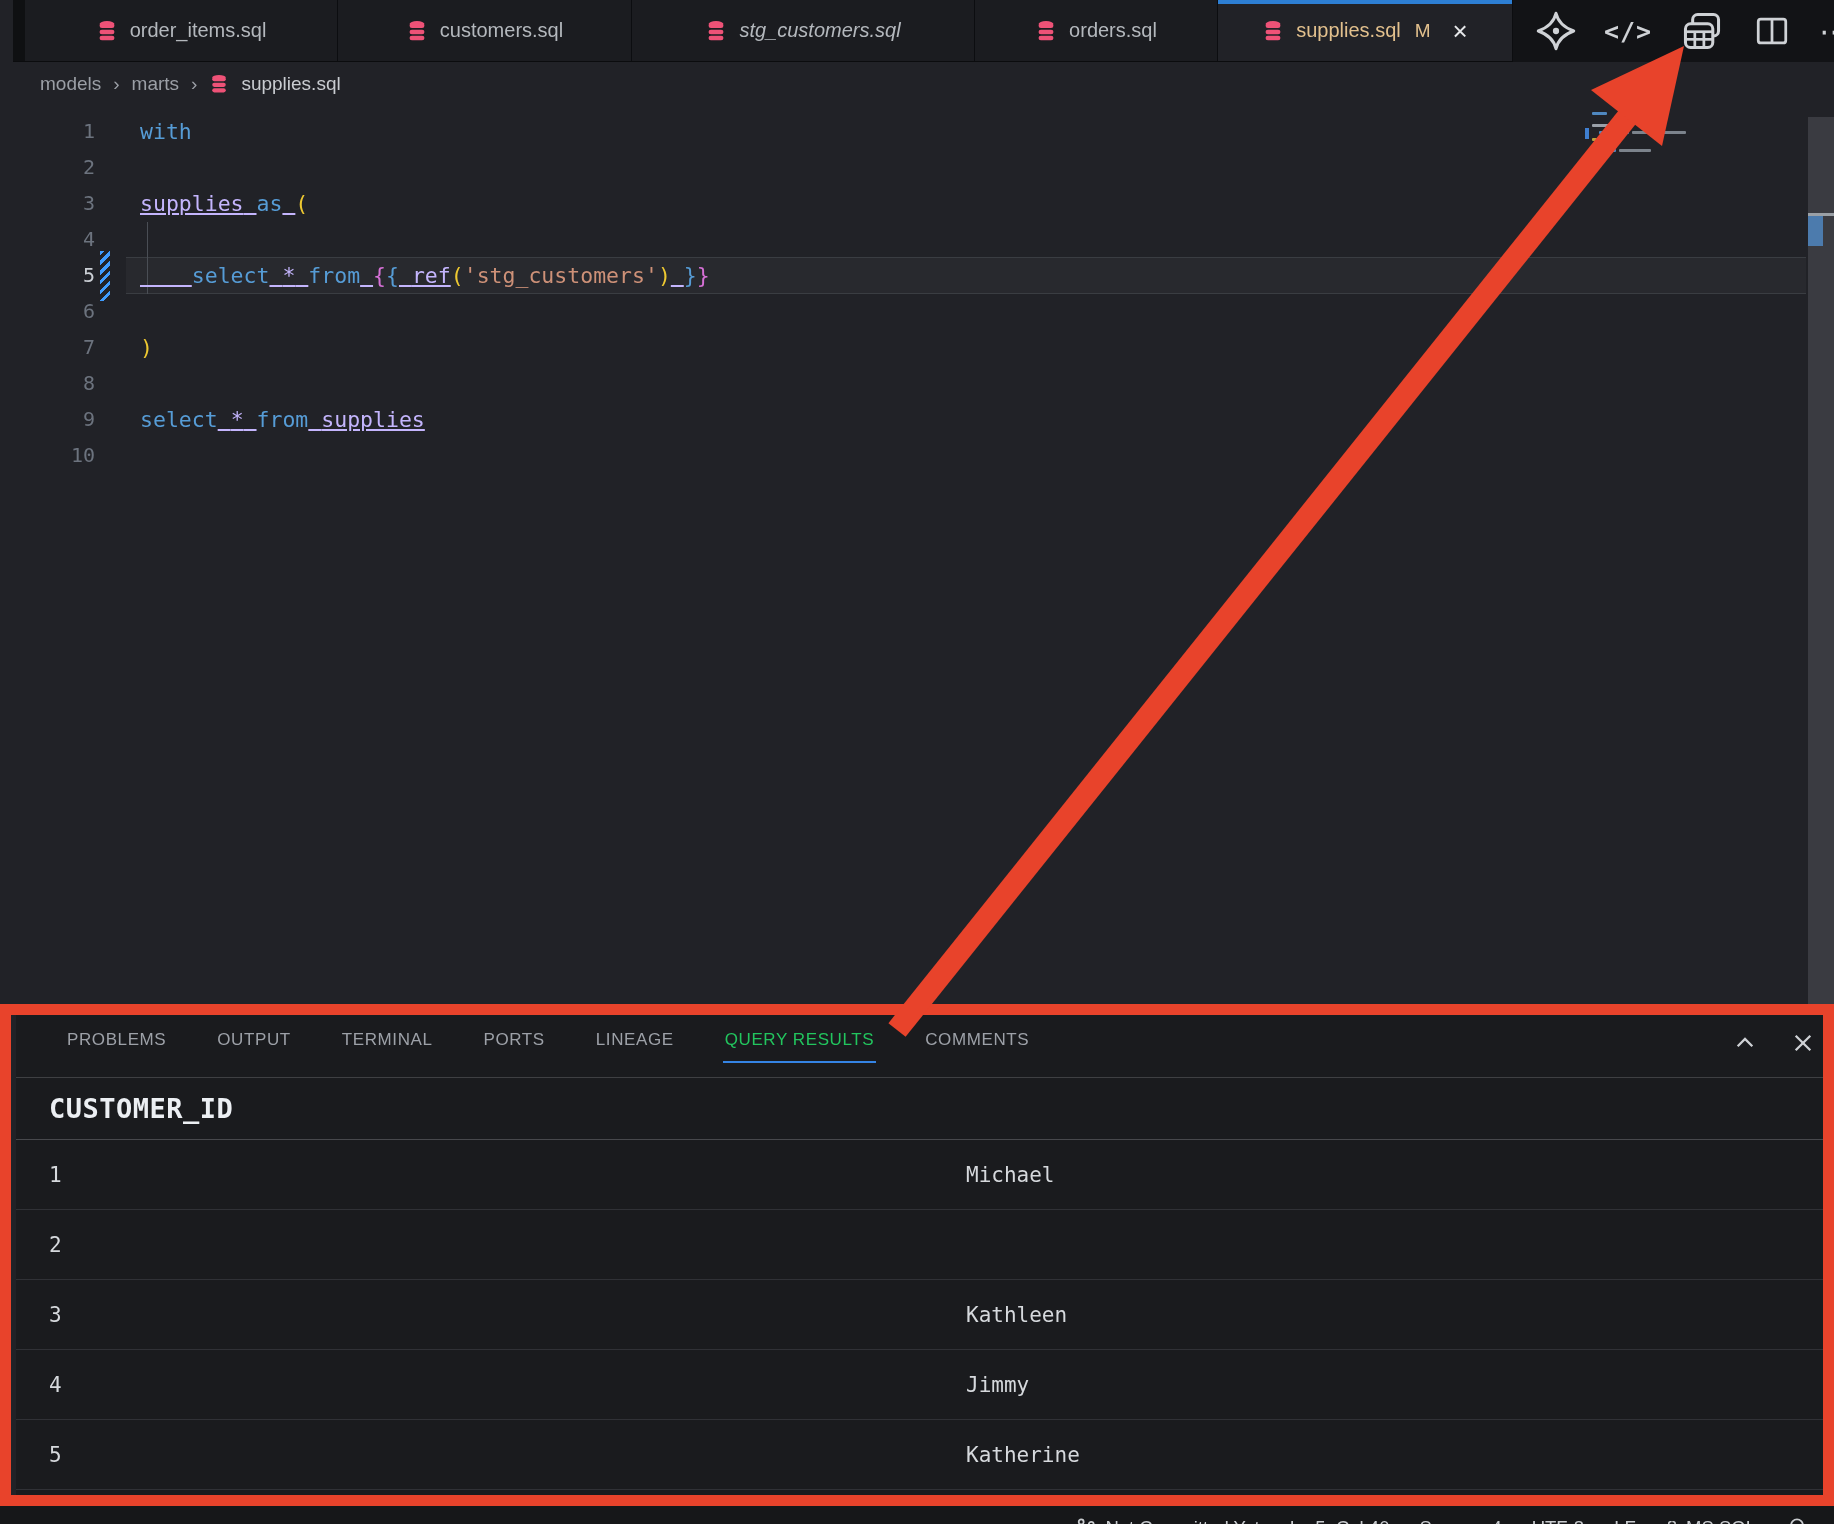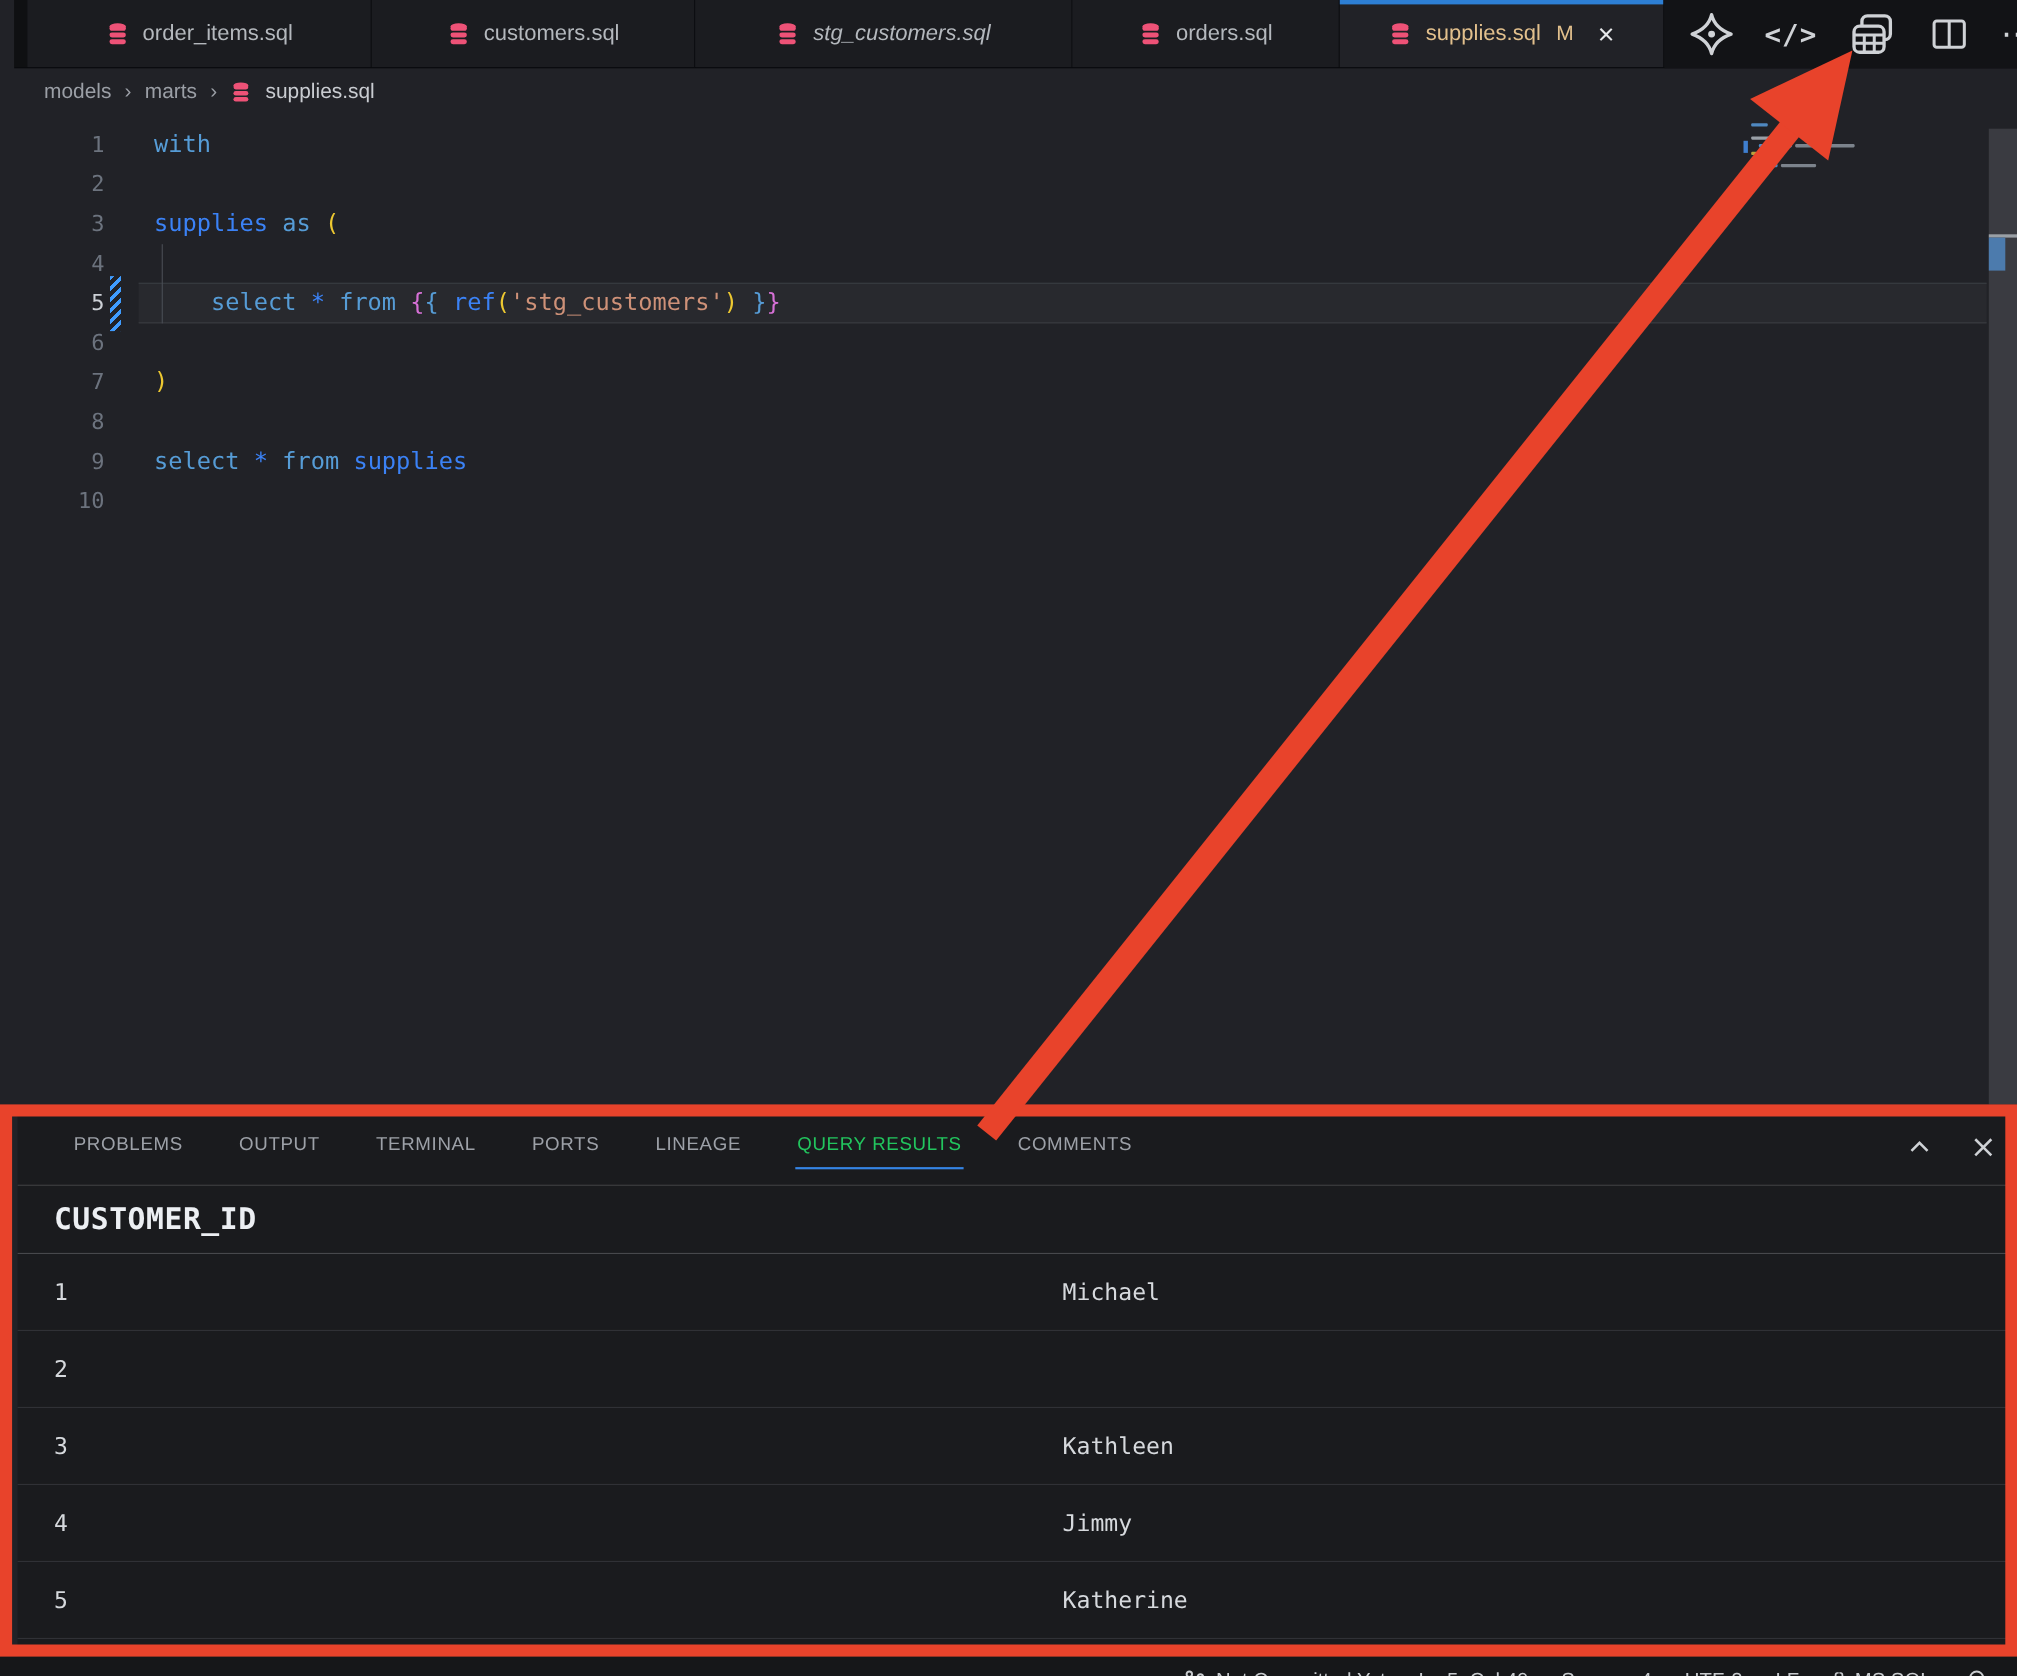--- a/index.html
+++ b/index.html
@@ -50,21 +50,21 @@
     position:absolute; left:0; width:1806px; height:36px;
     display:flex; align-items:center;
     font-family:"DejaVu Sans Mono", monospace; font-size:21.5px; white-space:pre;
   }
   .codeline .ln {
     width:95px; text-align:right; color:#6c737e; font-size:20px; flex:0 0 auto;
   }
   .codeline .ln.activeln { color:#ccd0d6; }
   .codeline .codetext { margin-left:45px; }
   .kw  { color:#569cd6; }
-  .pl  { color:#3b82f6; }
+  .pl  { color:#c4b5fd;text-decoration:underline; }
   .yel { color:#edc831; }
   .mag { color:#d670d6; }
   .kwb { color:#569cd6; }
   .str { color:#ce9178; }
   .current-line {
     position:absolute; left:126px; top:257px; width:1680px; height:37px;
     background:rgba(255,255,255,0.035);
     border-top:1px solid #3a3d42; border-bottom:1px solid #3a3d42;
   }
   .git-gutter-modified {

